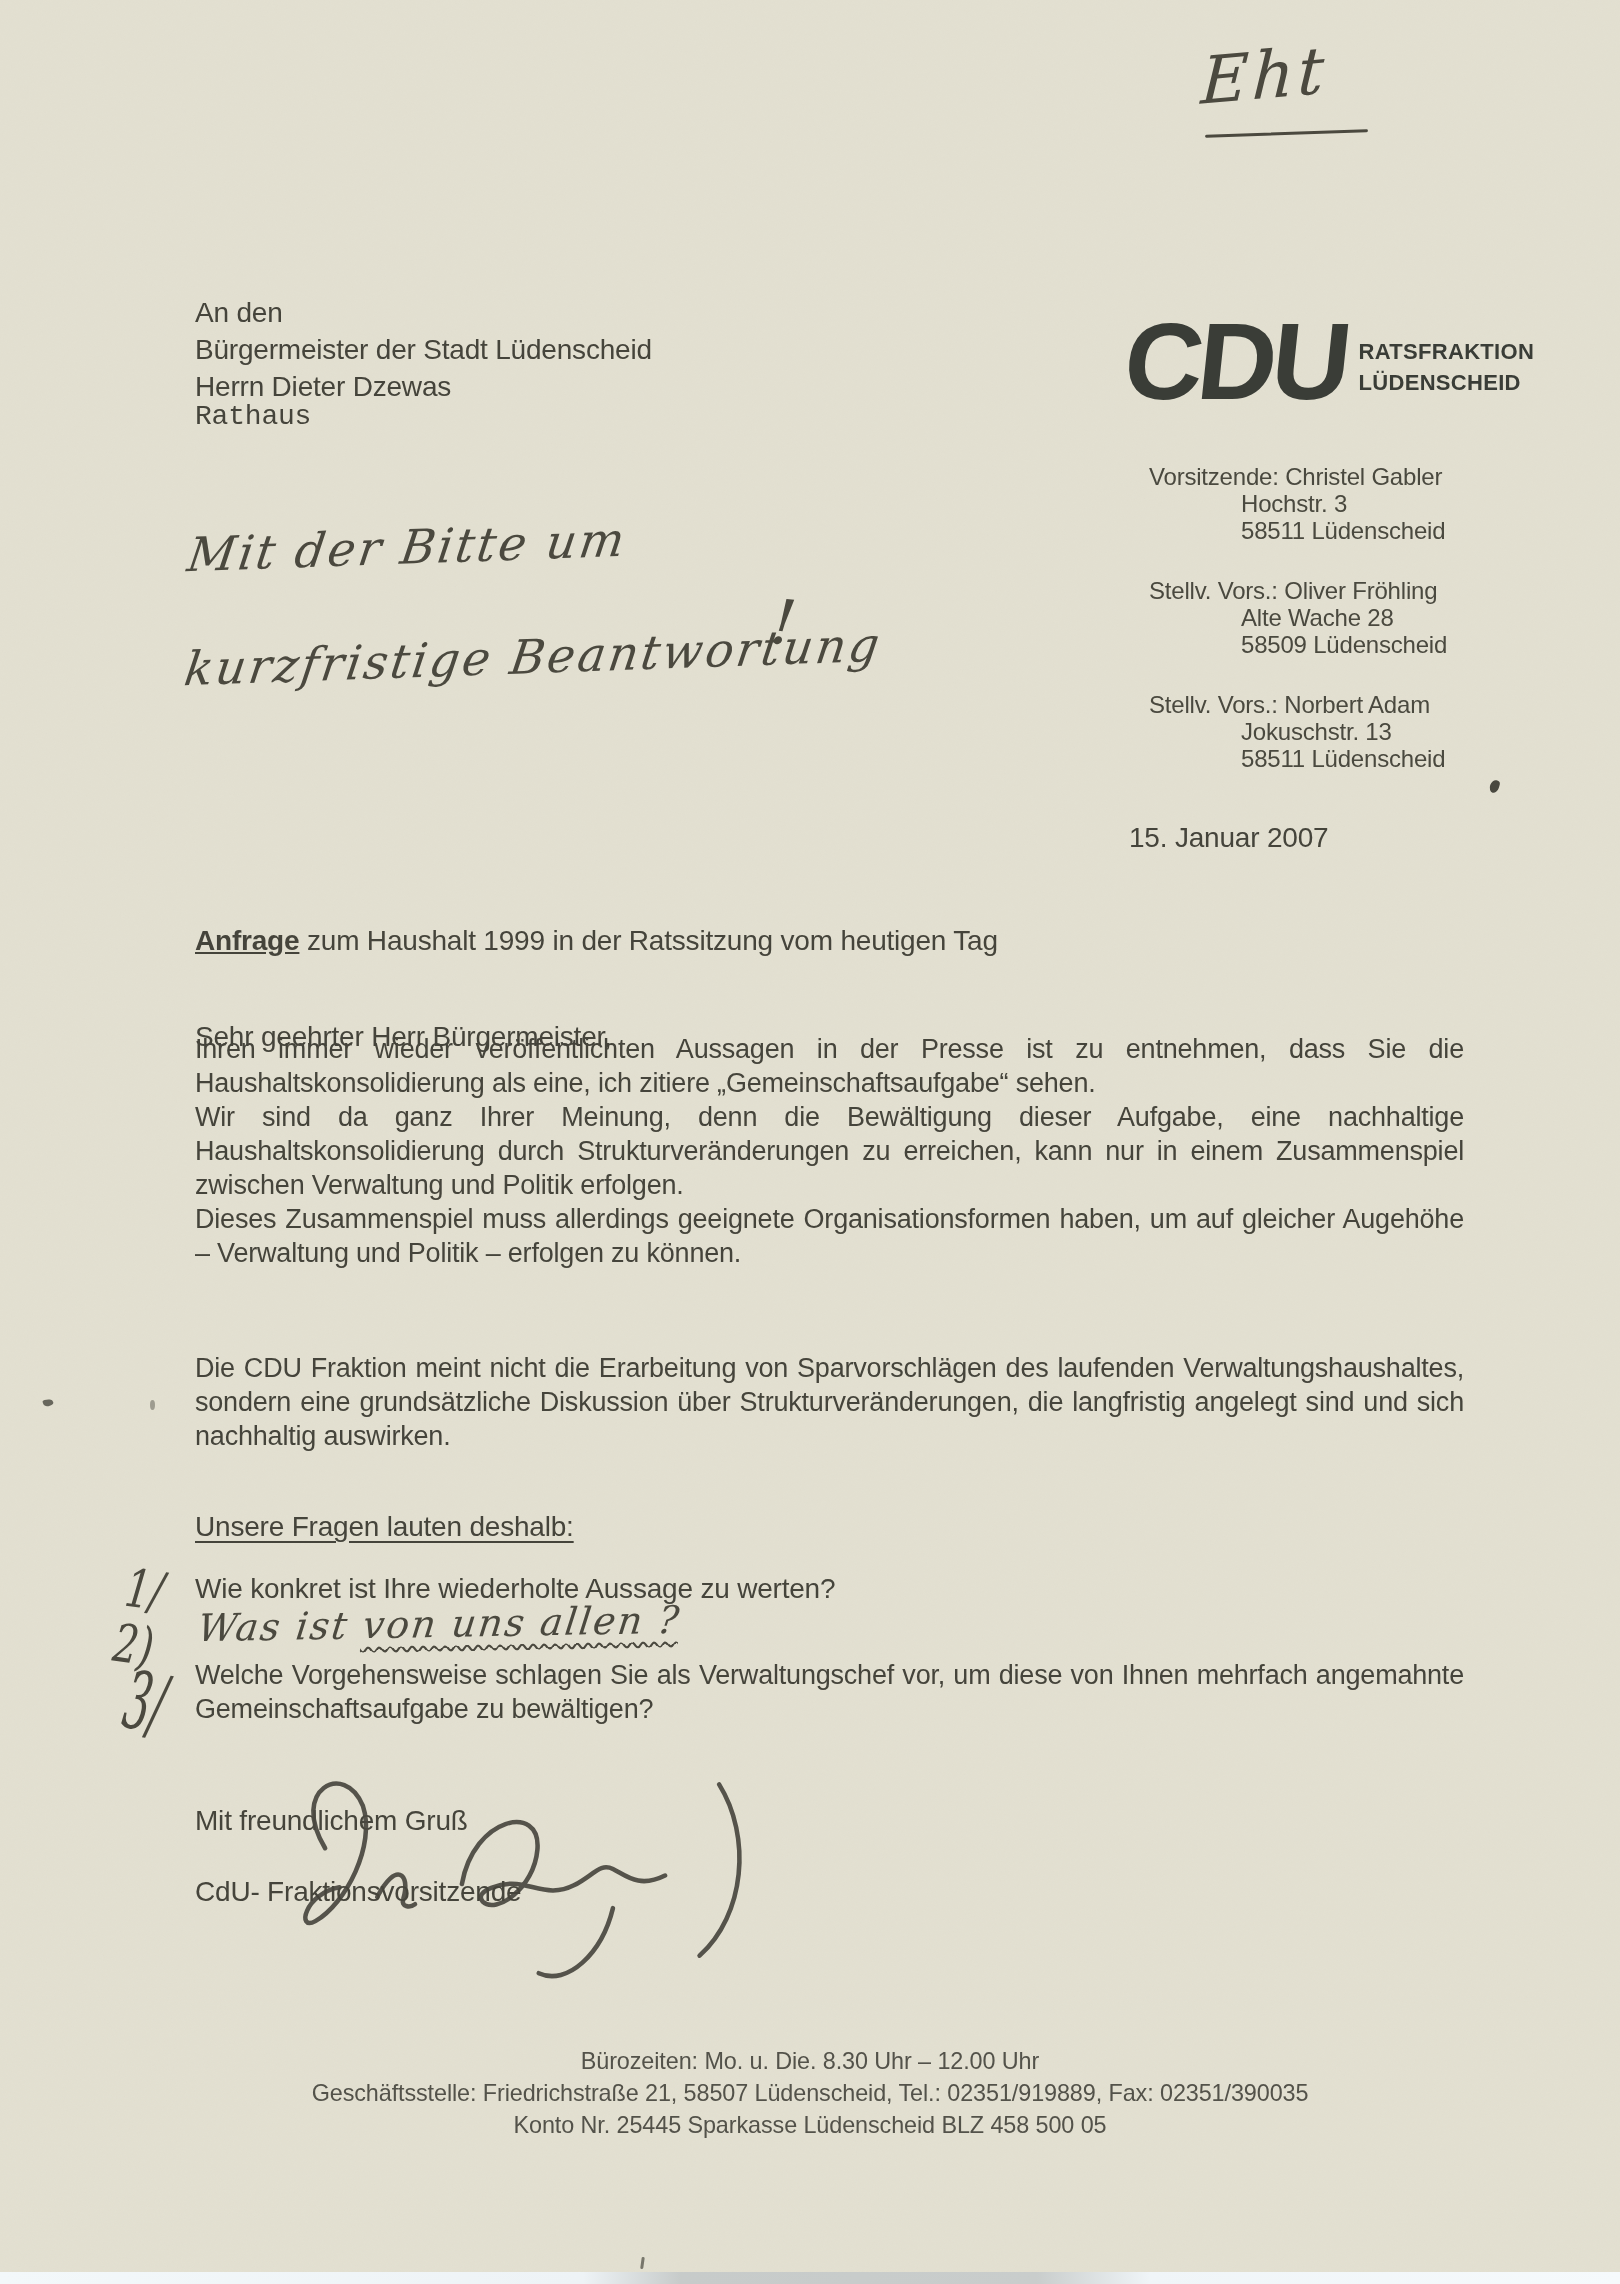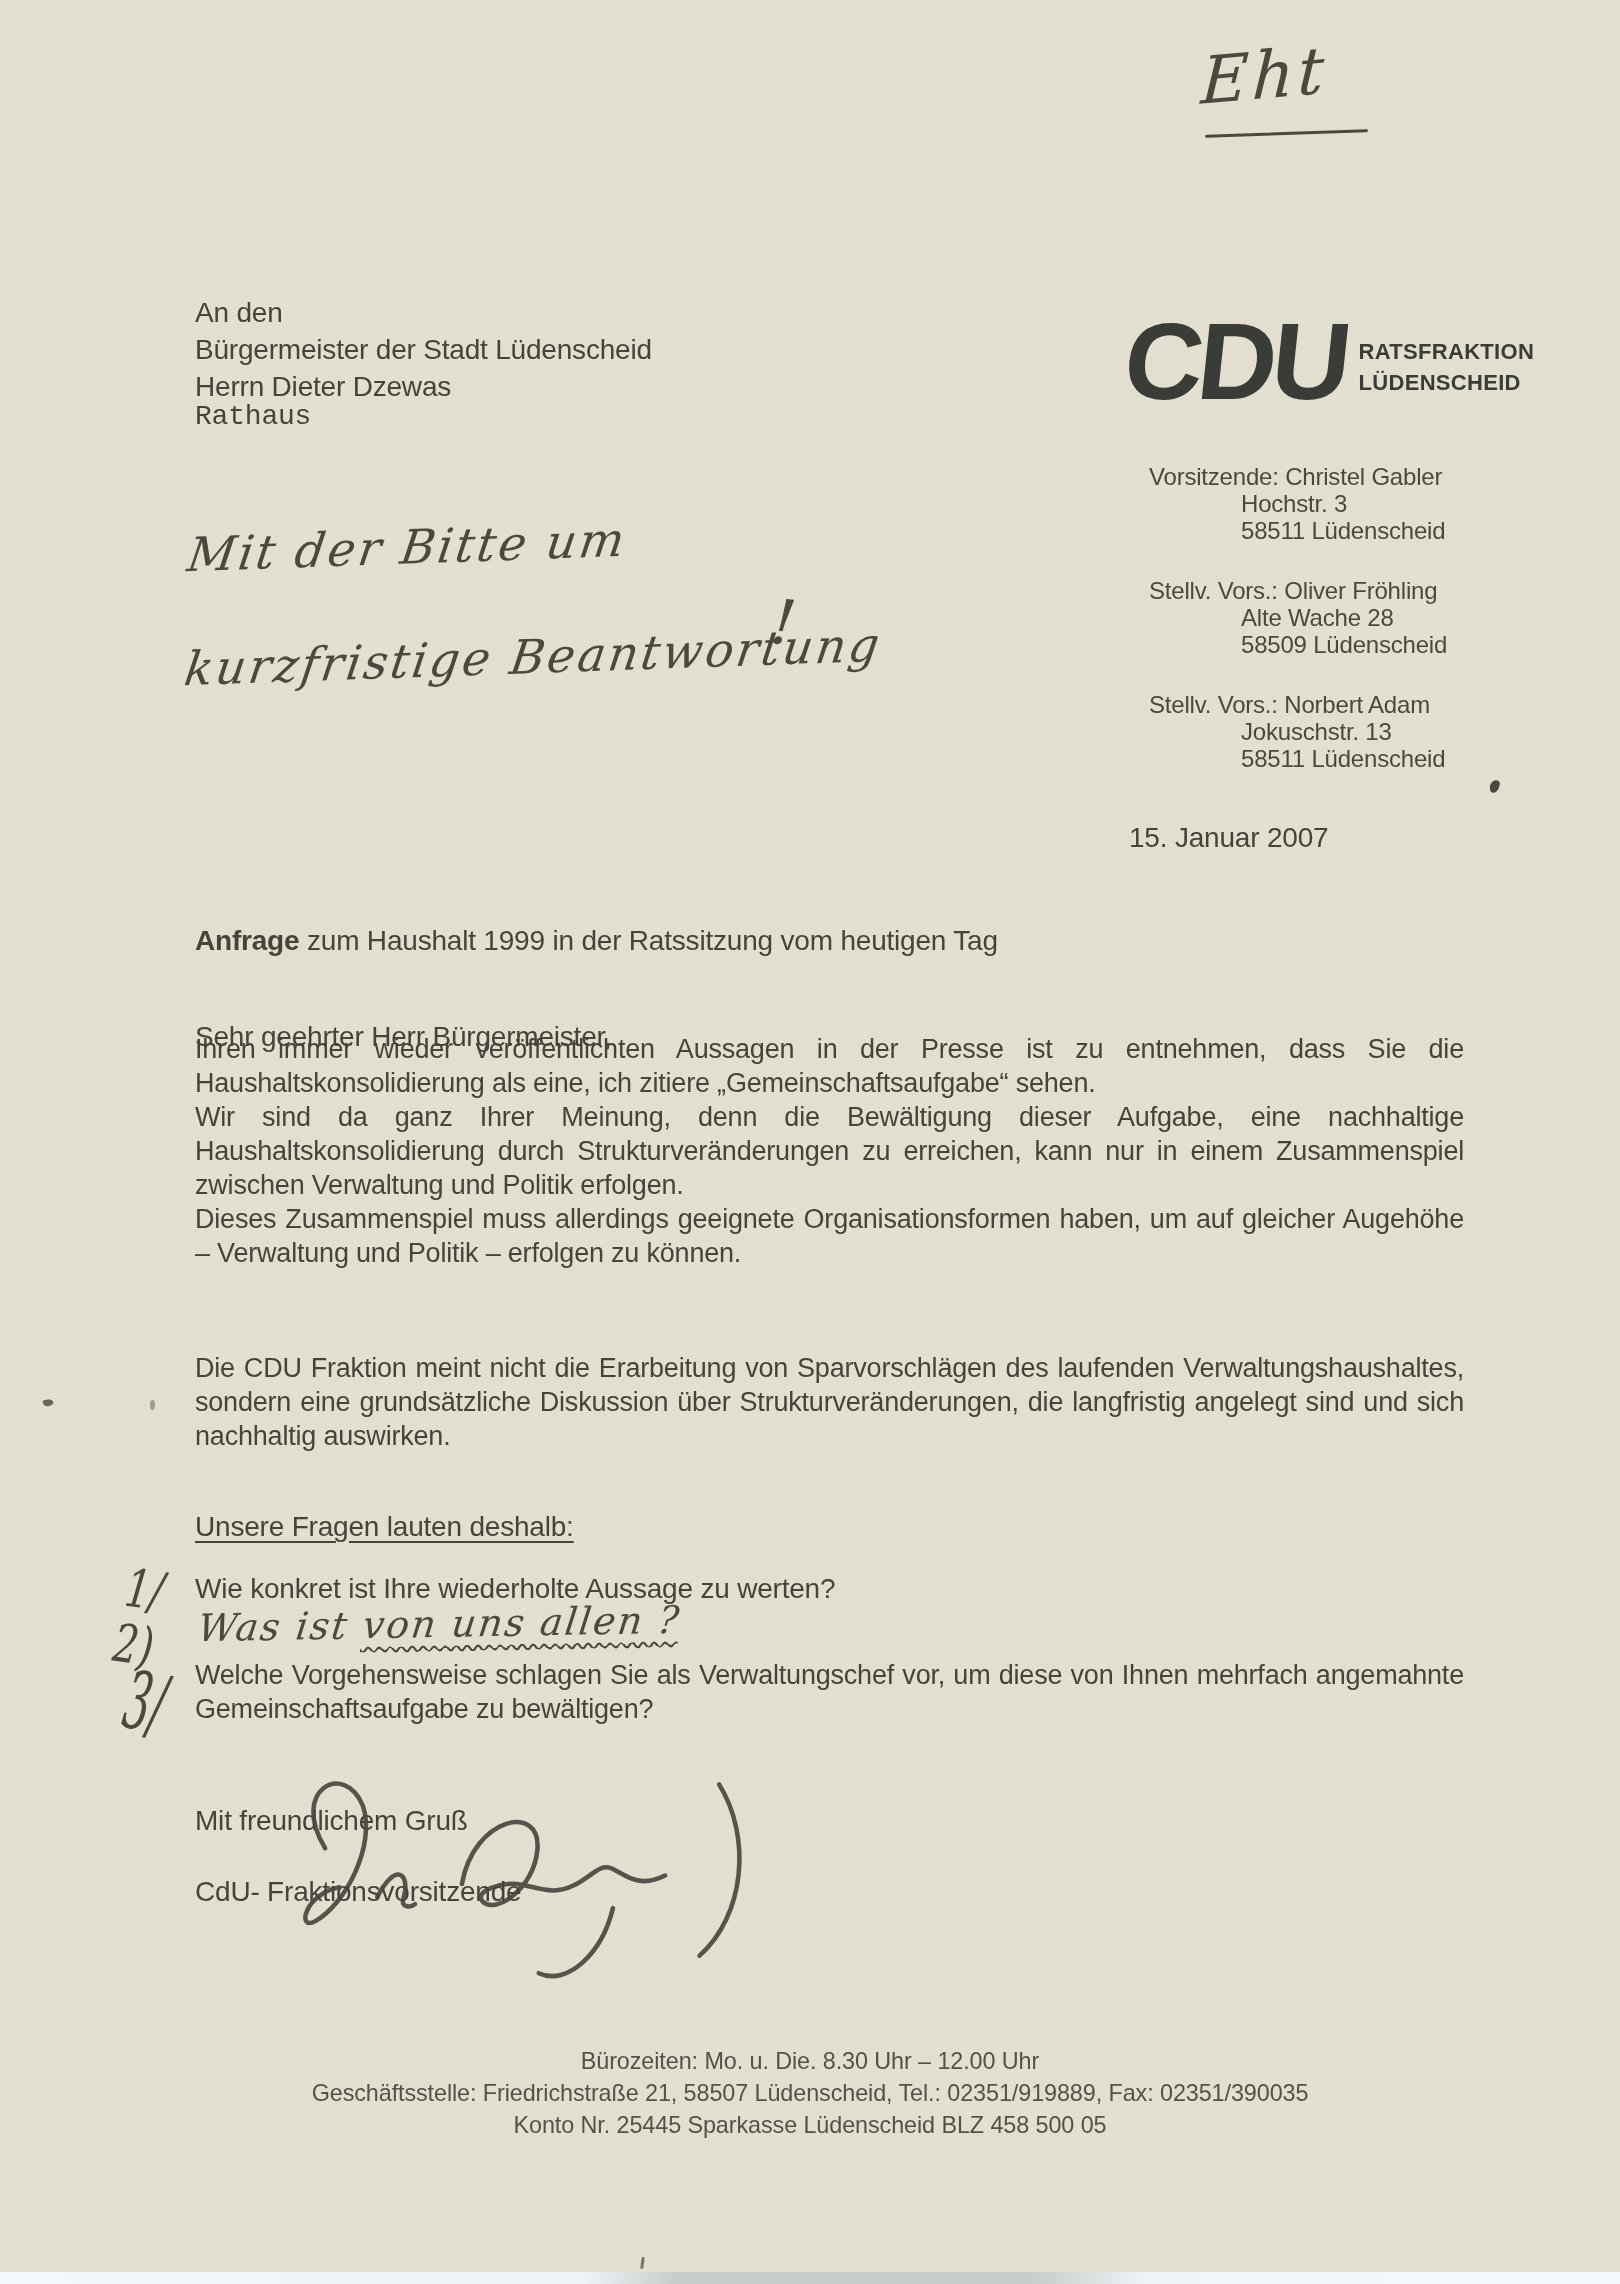--- a/index.html
+++ b/index.html
@@ -99,21 +99,21 @@
     </div>
   </div>
 
   <div class="abs hand note-line" style="left:192px; top:527px;">Mit der Bitte um</div>
   <div class="abs hand note-line" style="left:189px; top:641px;">kurzfristige Beantwortung</div>
   <div class="abs hand" style="left:771px; top:586px; font-size:62px; transform:rotate(6deg);">!</div>
 
   <div class="abs single print" style="left:1129px; top:821px;">15. Januar 2007</div>
 
   <div class="abs single print" style="left:195px; top:924px;">
-    <span style="font-weight:bold;">Anfrage</span><span> zum Haushalt 1999 in der Ratssitzung vom heutigen Tag</span>
+    <span style="font-weight:bold;text-decoration:underline;">Anfrage</span><span> zum Haushalt 1999 in der Ratssitzung vom heutigen Tag</span>
   </div>
 
   <div class="abs single print" style="left:195px; top:1020px;">Sehr geehrter Herr Bürgermeister,</div>
 
   <div class="abs print" style="left:195px; top:1032px; width:1269px;">
     <div class="body-text">Ihren immer wieder veröffentlichten Aussagen in der Presse ist zu entnehmen, dass Sie die Haushaltskonsolidierung als eine, ich zitiere „Gemeinschaftsaufgabe“ sehen.</div>
     <div class="body-text">Wir sind da ganz Ihrer Meinung, denn die Bewältigung dieser Aufgabe, eine nachhaltige Haushaltskonsolidierung durch Strukturveränderungen zu erreichen, kann nur in einem Zusammenspiel zwischen Verwaltung und Politik erfolgen.</div>
     <div class="body-text">Dieses Zusammenspiel muss allerdings geeignete Organisationsformen haben, um auf gleicher Augehöhe – Verwaltung und Politik – erfolgen zu können.</div>
   </div>
 

